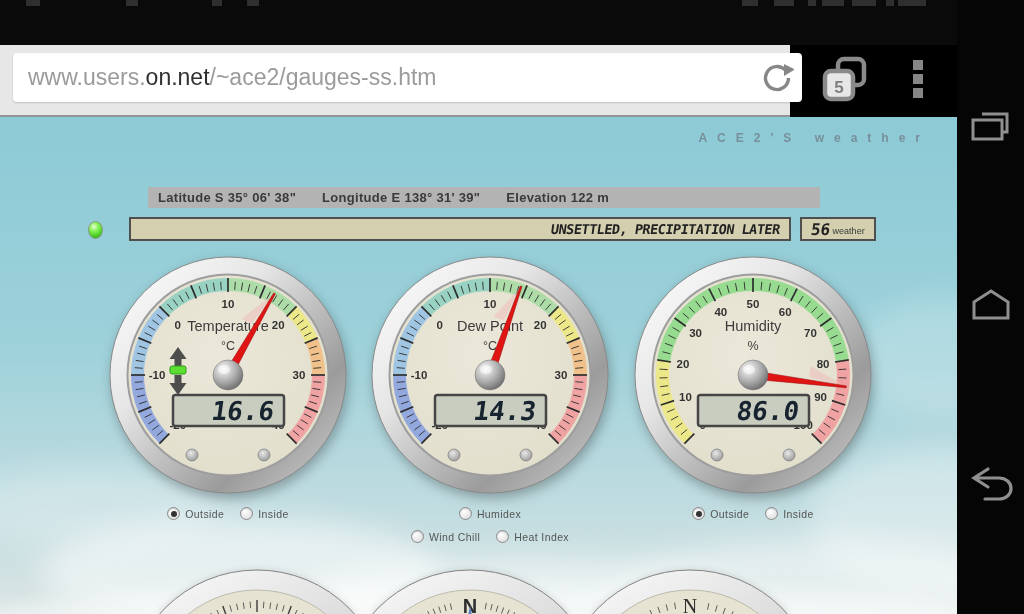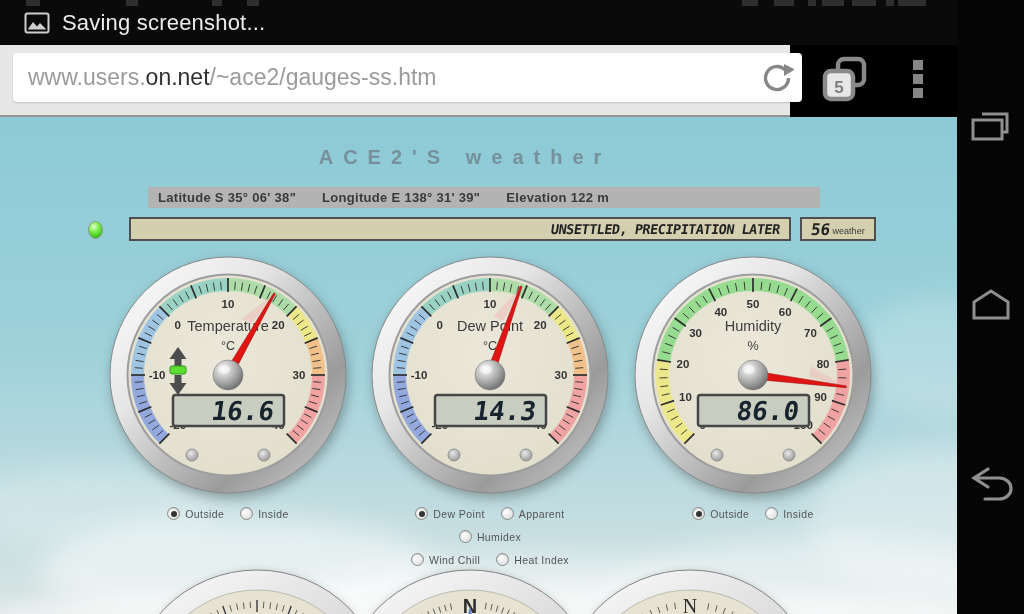--- a/index.html
+++ b/index.html
@@ -21,22 +21,22 @@
   #tabsbtn{position:absolute;left:818px;top:10px;width:52px;height:48px;}
   #menubtn{position:absolute;left:908px;top:12px;width:22px;height:44px;}
   .sq{position:absolute;left:5px;width:10px;height:10px;background:#868686;}
   
   #navbar{position:absolute;left:957px;top:0;width:67px;height:614px;background:#050505;}
   .navic{position:absolute;left:11px;}
   
   #page{position:absolute;left:0;top:117px;width:957px;height:497px;overflow:hidden;
         background:linear-gradient(#8ccad6 0%,#9dd1da 45%,#c0dce0 78%,#dbe5e4 100%);}
   .cloud{position:absolute;background:#fff;border-radius:50%;filter:blur(14px);}
-  #page-title{position:absolute;left:0;top:14px;width:930px;text-align:center;
-              font-size:20px;font-weight:bold;letter-spacing:10px;color:#78909a;margin-top:15px;}
+  #page-title{position:absolute;left:0;top:14px;width:930px;text-align:right;
+              font-size:12px;font-weight:bold;letter-spacing:10px;color:#78909a;}
   #latbar{position:absolute;left:148px;top:70px;width:672px;height:21px;background:#b3b3b3;
           display:flex;align-items:center;gap:26px;padding-left:10px;box-sizing:border-box;
           font-size:13px;font-weight:bold;color:#3a3a3a;letter-spacing:.3px;white-space:nowrap;}
   #led{position:absolute;left:88px;top:104px;width:13px;height:16px;border-radius:50%;
        border:1px solid #8a9a84;
        background:radial-gradient(circle at 38% 30%,#e6ffd2 0%,#7ef04e 35%,#3ec21e 75%,#2a8f12 100%);}
   .lcdbox{position:absolute;top:100px;height:24px;background:#d3cfaf;border:2px solid #4f4f4f;
           box-sizing:border-box;display:flex;align-items:center;}
   #ticker{left:129px;width:662px;justify-content:flex-end;}
   #ticker-msg{font-family:"DejaVu Sans Mono",monospace;font-weight:bold;font-size:13.5px;color:#222;
@@ -66,27 +66,20 @@
     <div class="statusfrag" style="left:126px;width:12px;"></div>
     <div class="statusfrag" style="left:212px;width:10px;"></div>
     <div class="statusfrag" style="left:247px;width:12px;"></div>
     <div class="statusfrag" style="left:742px;width:16px;"></div>
     <div class="statusfrag" style="left:774px;width:20px;"></div>
     <div class="statusfrag" style="left:808px;width:8px;"></div>
     <div class="statusfrag" style="left:822px;width:22px;"></div>
     <div class="statusfrag" style="left:852px;width:24px;"></div>
     <div class="statusfrag" style="left:886px;width:8px;"></div>
     <div class="statusfrag" style="left:898px;width:28px;"></div>
-    <div id="notif">
-      <svg width="26" height="22" viewBox="0 0 26 22">
-        <rect x="1.5" y="1.5" width="23" height="19" rx="2" fill="none" stroke="#cfcfcf" stroke-width="2"></rect>
-        <path d="M4,17 l5,-7 l4,4.5 l3,-3.5 l6,6 v0.5 h-18 z" fill="#cfcfcf"></path>
-      </svg>
-      <span id="notif-text">Saving screenshot...</span>
-    </div>
   </div>
 
   <div id="chrome">
     <div id="urlfield">
       <span id="urltext"><span>www.users.</span><span class="dom">on.net</span><span>/~ace2/gauges-ss.htm</span></span>
       <svg id="reload" viewBox="0 0 34 34">
         <g transform="translate(17,17)">
           <path d="M 8.1,-8.1 A 11.5 11.5 0 1 0 11.5,0" fill="none" stroke="#878787" stroke-width="3.4"></path>
           <polygon points="7,-14 18,-8.5 7,-2" fill="#878787"></polygon>
         </g>
@@ -475,21 +468,20 @@
   </g>
   <circle r="15" fill="url(#hub2)" stroke="#6e6e6e" stroke-width=".5"></circle>
   <ellipse cx="-4" cy="-5.5" rx="6" ry="4.5" fill="rgba(255,255,255,.5)"></ellipse>
   </svg>
       </div>
     <div id="gauge-radios">
         <div class="radios" style="left:78px;top:387px">
           <div class="rrow"><span class="ritem"><span class="rb sel"></span><span>Outside</span></span><span class="ritem"><span class="rb"></span><span>Inside</span></span></div>
         </div>
         <div class="radios" style="left:340px;top:387px">
-          <div class="rrow"><span class="ritem"><span class="rb sel"></span><span>Dew Point</span></span><span class="ritem"><span class="rb"></span><span>Apparent</span></span></div>
           <div class="rrow"><span class="ritem"><span class="rb"></span><span>Humidex</span></span></div>
           <div class="rrow"><span class="ritem"><span class="rb"></span><span>Wind Chill</span></span><span class="ritem"><span class="rb"></span><span>Heat Index</span></span></div>
         </div>
         <div class="radios" style="left:603px;top:387px">
           <div class="rrow"><span class="ritem"><span class="rb sel"></span><span>Outside</span></span><span class="ritem"><span class="rb"></span><span>Inside</span></span></div>
         </div>
       </div>
     <div id="bottom-gauges">
         <svg class="dome" style="left:117px" width="280" height="54" viewBox="-140 0 280 54">
    <defs>

